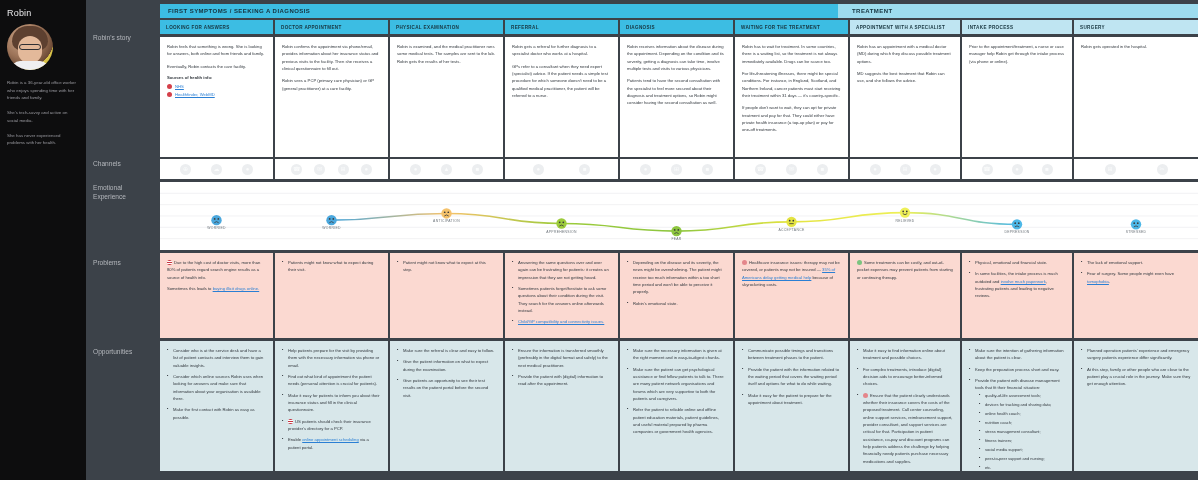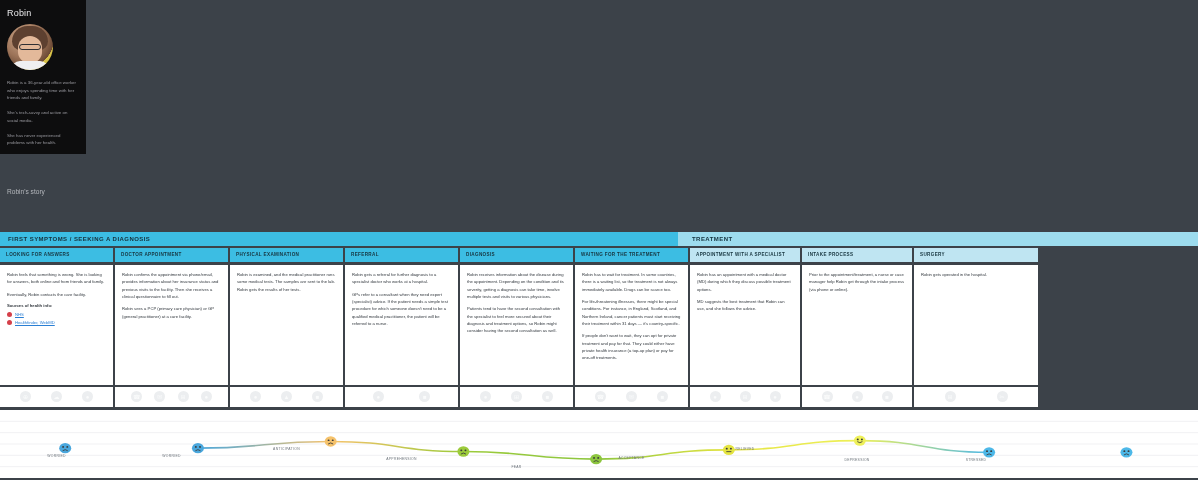--- a/index.html
+++ b/index.html
@@ -2,21 +2,21 @@
 <html><head>
 <meta charset="utf-8">
 <style>
   * { box-sizing: border-box; margin: 0; padding: 0; }
   html, body {
     width: 1198px; height: 480px;
     background: #3c4249;
     font-family: "Liberation Sans", sans-serif;
     overflow: hidden;
   }
-  .board { position: relative; width: 1198px; height: 480px; display: flex; flex-direction: column; }
+  .board { position: relative; width: 1198px; height: 480px; display: flex; }
 
   
   .persona {
     width: 86px; height: 480px; background: #0d0d0e;
     padding: 8px 7px 0 7px; flex: 0 0 86px;
   }
   .persona-name { color: #e8e8ea; font-size: 9px; letter-spacing: .2px; margin-bottom: 6px; }
   .avatar {
     width: 46px; height: 46px; border-radius: 50%;
     background: radial-gradient(circle at 35% 30%, #cfa98c 0%, #9c7358 45%, #6c4a35 70%, #d9c348 71%, #c9b43f 100%);

